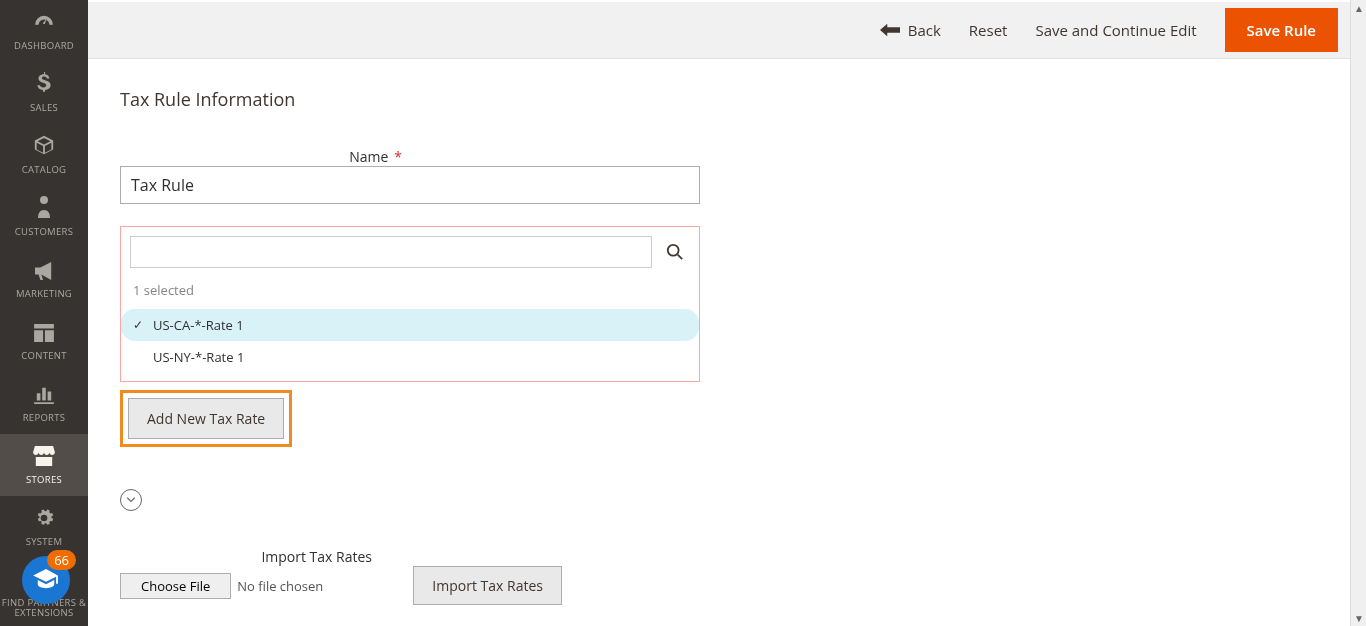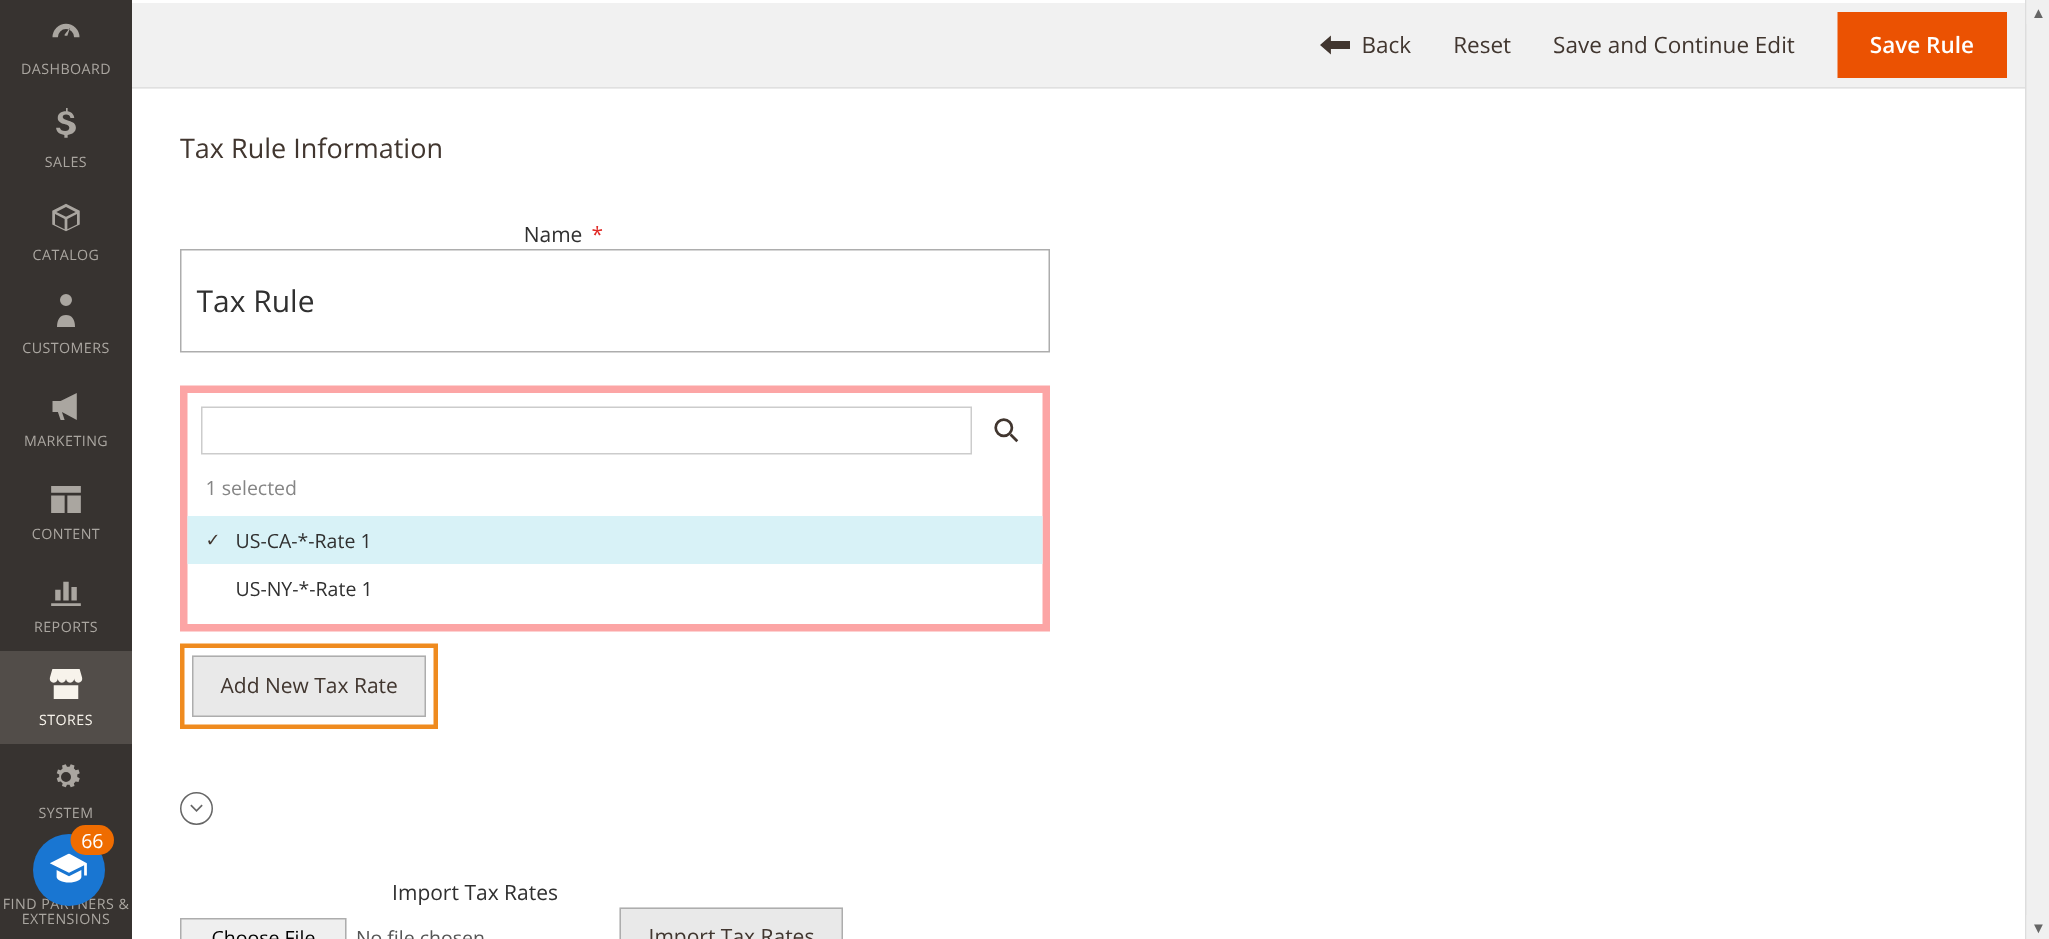--- a/index.html
+++ b/index.html
@@ -22,28 +22,28 @@
     .action-btn { font-size: 15px; color:#41362f; cursor:pointer; display:flex; align-items:center; gap:8px; }
     .btn-primary { background:#eb5202; color:#fff; padding:12px 22px; font-size:15px; font-weight:600; border:none; cursor:pointer; }
 
     .content { padding: 28px 32px; }
     .section-title { font-size: 18px; color:#41362f; font-weight:400; margin-bottom:28px; }
 
     .form-row { display:flex; margin-bottom:22px;flex-direction:column; }
     .form-label { width: 310px; text-align:right; padding-right:28px; font-size:14px; color:#303030; padding-top:8px; }
     .req { color:#e02b27; margin-left:6px; }
     .form-field { width: 580px; }
-    .text-input { width:100%; border:1px solid #adadad; padding:20px 10px; font-size:20px; color:#303030; }
-
-    .multiselect { border:5px solid #fca5a5; }
+    .text-input { width:100%; border:1px solid #adadad; padding:7px 10px; font-size:16px; color:#303030; }
+
+    .multiselect { border:1px solid #fca5a5; }
     .search-row { display:flex; padding:9px; gap:8px; }
     .search-input { flex:1; border:1px solid #ccc; padding:6px 8px; font-size:13px; }
     .search-icn { display:flex; align-items:center; padding:0 6px; }
     .selcount { padding:4px 12px 10px; color:#858585; font-size:13px; }
-    .opt { padding:7px 12px 7px 32px; font-size:13px; color:#303030; cursor:pointer; position:relative; }
+    .opt { padding:7px 12px 7px 32px; font-size:13px; color:#303030; cursor:pointer; position:relative;border-radius:14px; }
     .opt.selected { background:#d8f2f7; }
     .opt.selected::before { content:"✓"; position:absolute; left:12px; color:#41362f; font-size:12px; }
 
     .add-btn { border:1px solid #adadad; background:#e9e9e9; color:#41362f; padding:10px 18px; font-size:14px; cursor:pointer; }
     .highlight-box { border:3px solid #ef8b1f; padding:5px; display:inline-block; margin-top:8px; }
 
     .section-head { display:flex; justify-content:space-between; align-items:center; margin-top:42px; margin-bottom:28px; }
     .expand-icn { width:22px; height:22px; border:1px solid #666; border-radius:50%; display:flex; align-items:center; justify-content:center; cursor:pointer; margin-right:8px; }
 
     .file-btn { border:1px solid #adadad; background:#efefef; padding:3px 20px; font-size:13px; cursor:pointer; }

